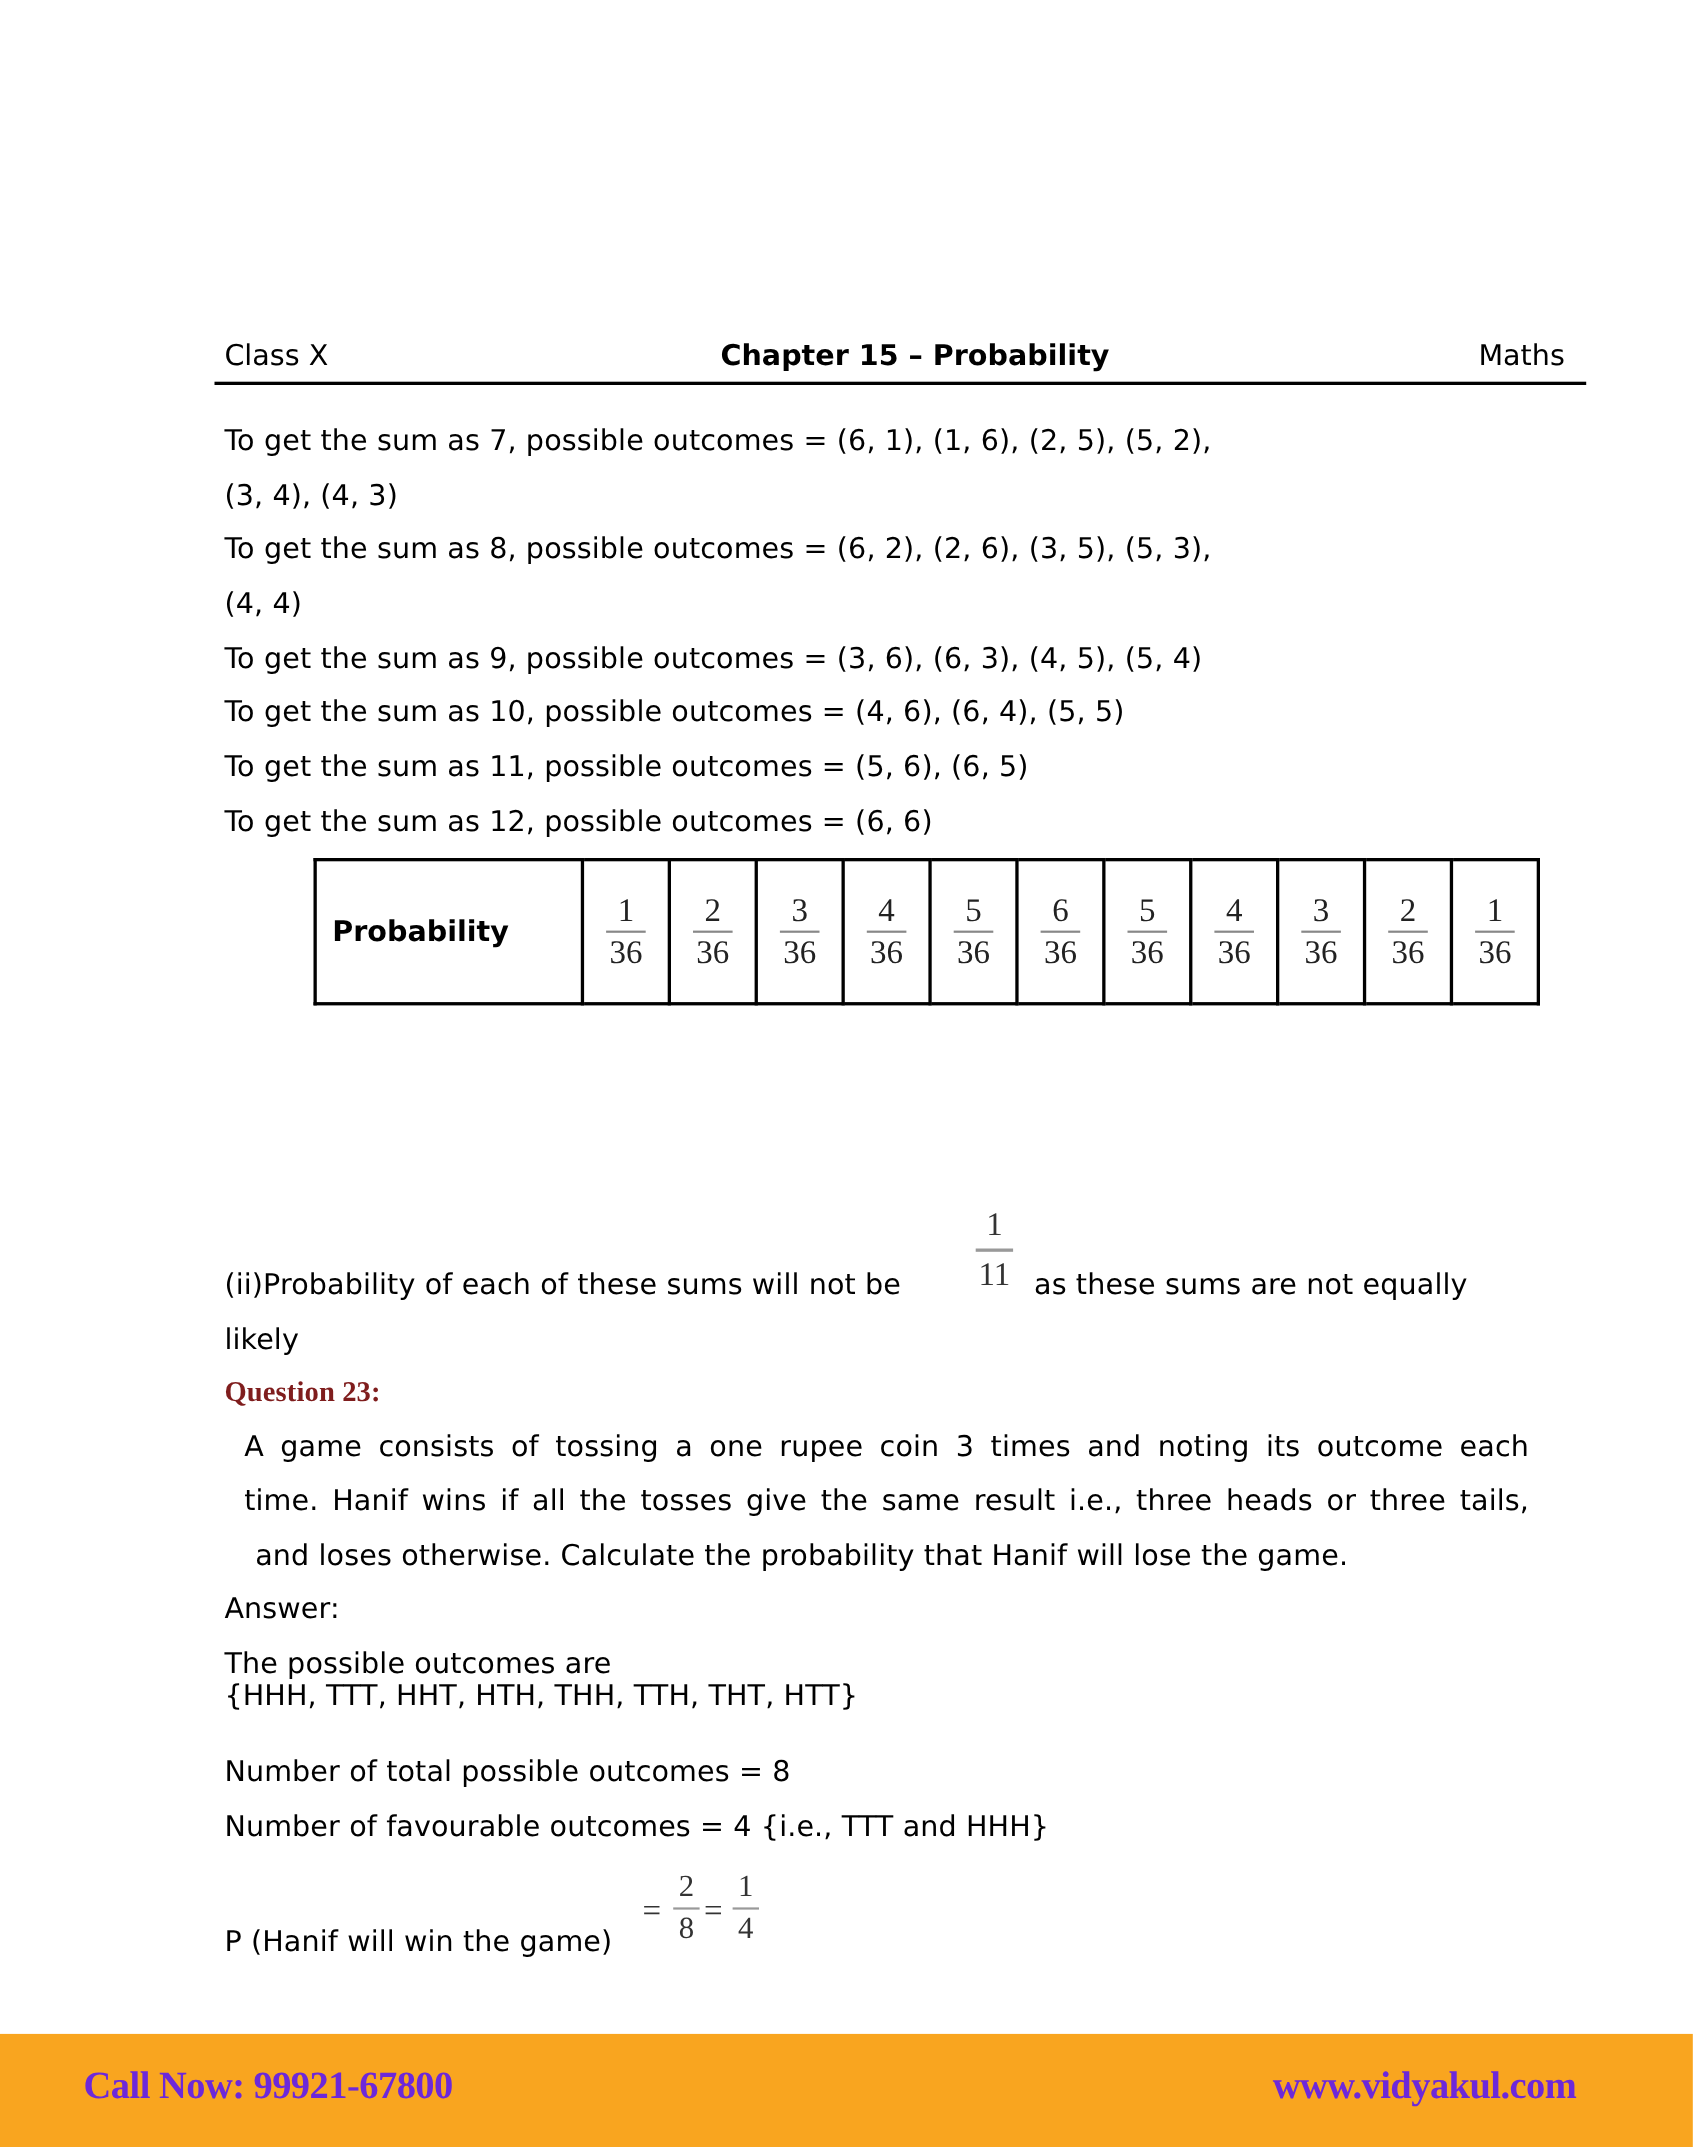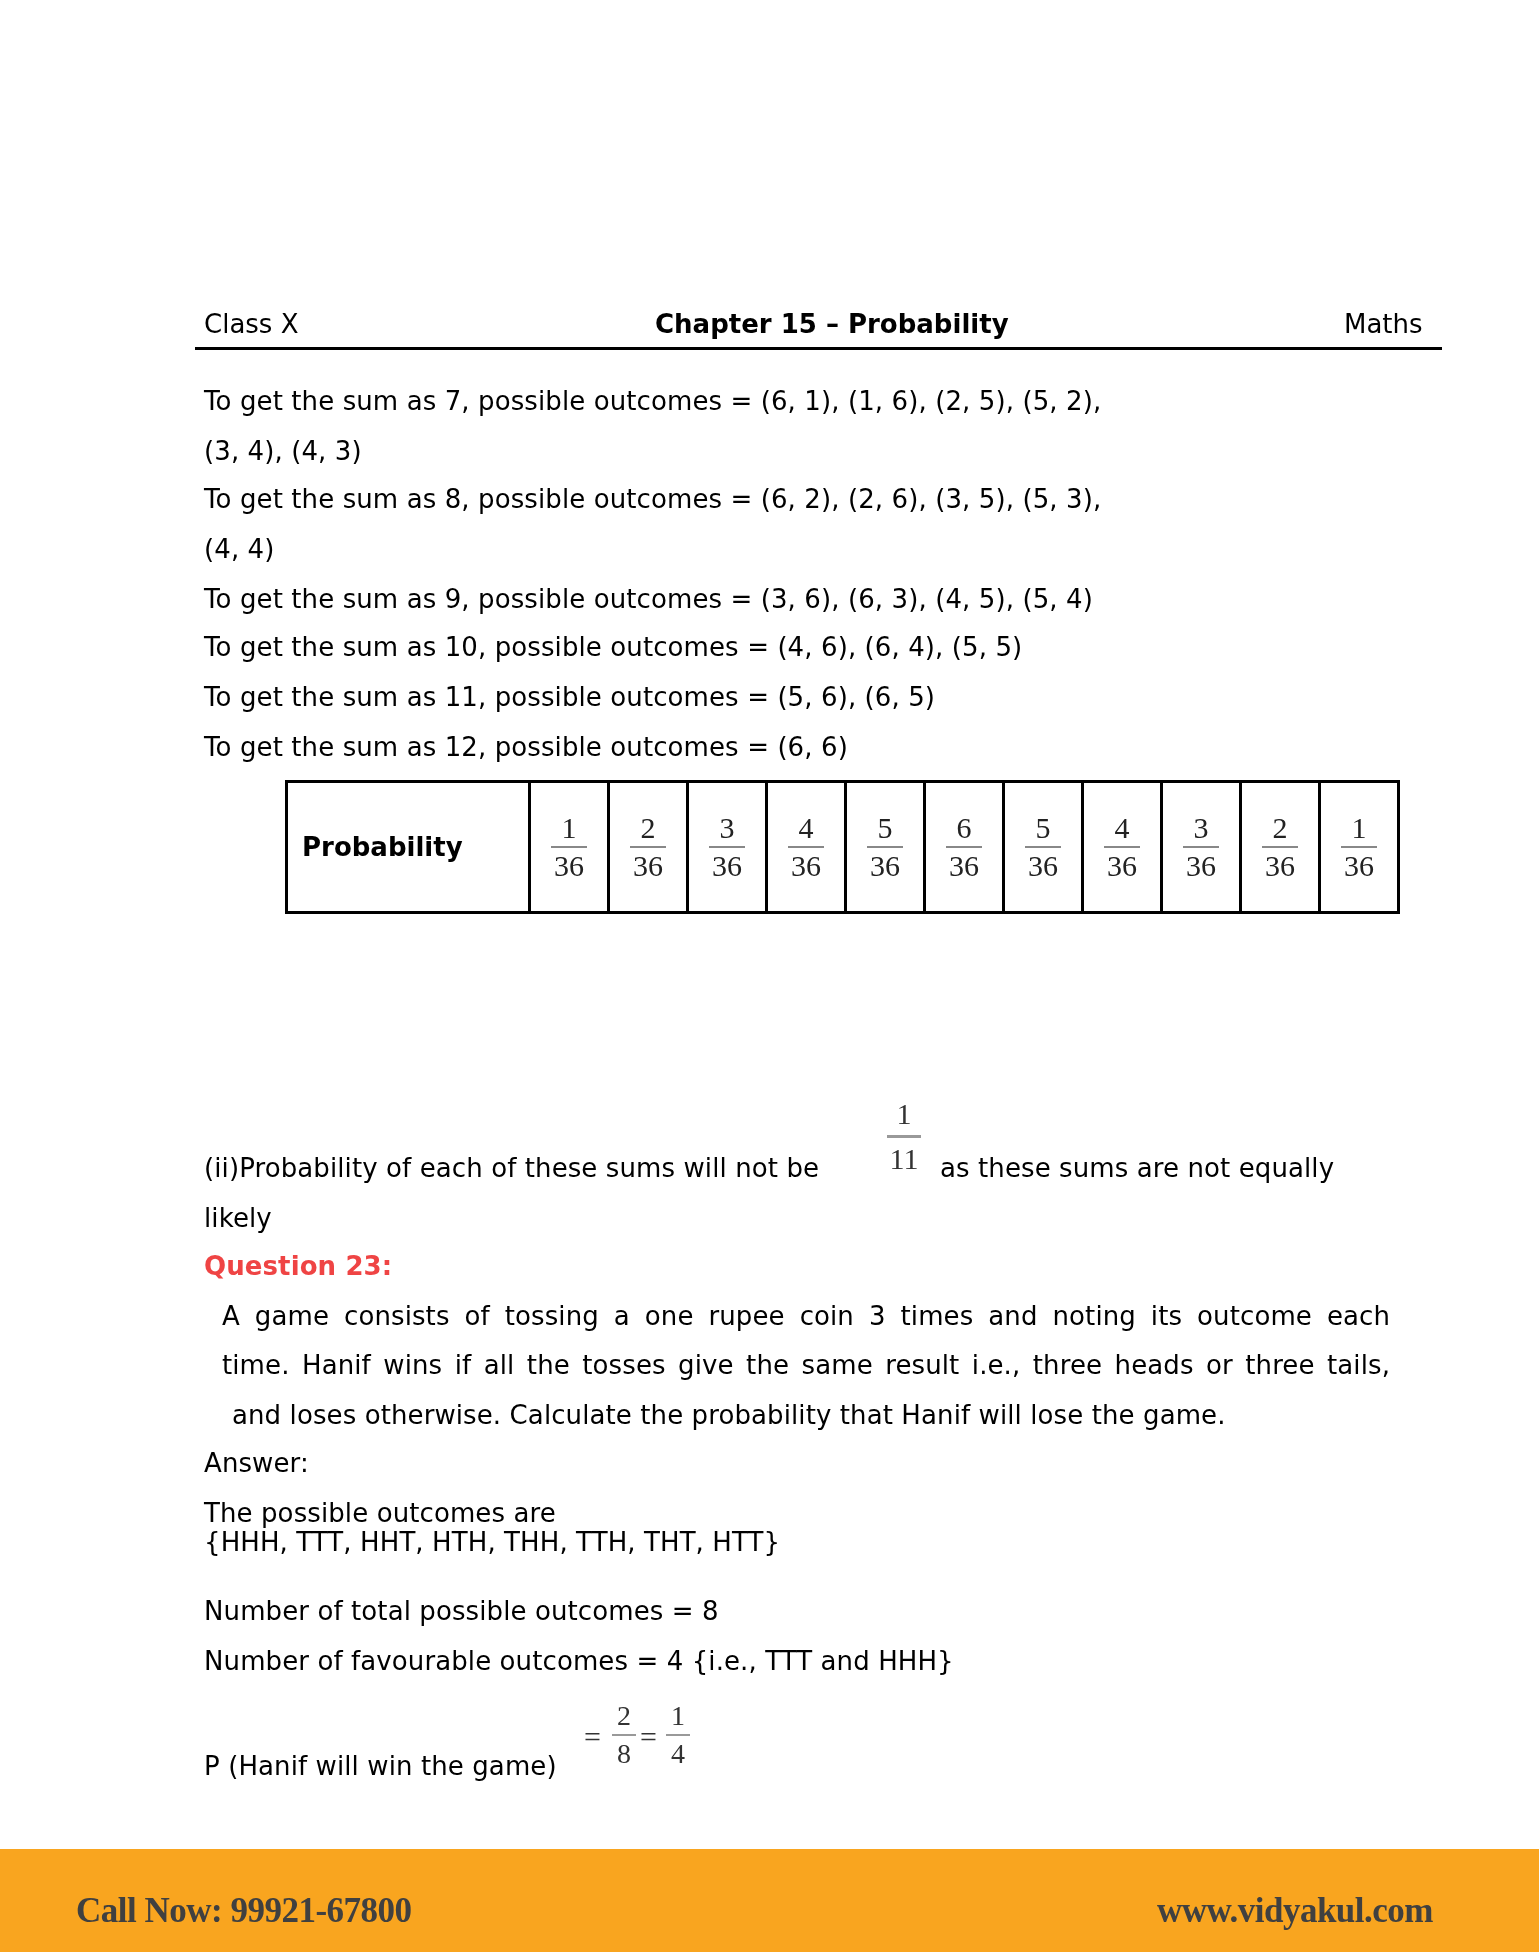--- a/index.html
+++ b/index.html
@@ -9,21 +9,21 @@
     font-family: "DejaVu Sans", sans-serif;
   }
   .abs { position: absolute; }
   .hdr { font-size: 26px; line-height: 30px; top: 309px; white-space: nowrap; }
   .rule { left: 195px; top: 347px; width: 1247px; height: 3px; background: #000; }
   .line {
     position: absolute; left: 204px; font-size: 26px; line-height: 50px;
     height: 50px; white-space: nowrap; letter-spacing: 0.1px;
   }
   .justify { width: 1168px; text-align: justify; text-align-last: justify; white-space: normal; margin-left: 18px; }
-  .q { color: #ef4444; font-weight: bold; }
+  .q { color: #7f1d1d; font-weight: bold; font-family: Liberation Serif, serif; }
 
   table.prob {
     position: absolute; left: 285px; top: 780px;
     border-collapse: collapse; table-layout: fixed;
   }
   table.prob td {
     border: 3px solid #000; padding: 0; vertical-align: middle;
     font-size: 26px;
   }
   td.rowhead { width: 226px; font-weight: bold; padding-left: 14px !important; }
@@ -40,22 +40,22 @@
     color: #222;
   }
   .frac .bar { height: 2px; background: #888; align-self: stretch; margin: 2px 0; }
   .frac .n, .frac .d { padding: 0 3px; }
 
   .footer {
     position: absolute; left: 0; top: 1849px; width: 1539px; height: 103px;
     background: #f9a51f;
   }
   .footer .call, .footer .site {
-    position: absolute; top: 37px; font-family: "Liberation Serif", serif;
-    font-weight: bold; font-size: 35px; line-height: 50px; color: #404040;
+    position: absolute; top: 22px; font-family: "Liberation Serif", serif;
+    font-weight: bold; font-size: 35px; line-height: 50px; color: #6d28d9;
     letter-spacing: -0.5px; white-space: nowrap;
   }
   .footer .call { left: 76px; }
   .footer .site { right: 106px; }
 
   .inline-frac {
     position: absolute; font-family: "Liberation Serif", serif; color: #333;
     display: flex; flex-direction: column; align-items: center; font-size: 30px; line-height: 30px;
   }
   .inline-frac .bar { height: 3px; background: #999; align-self: stretch; margin: 6px 0 6px 0; }

